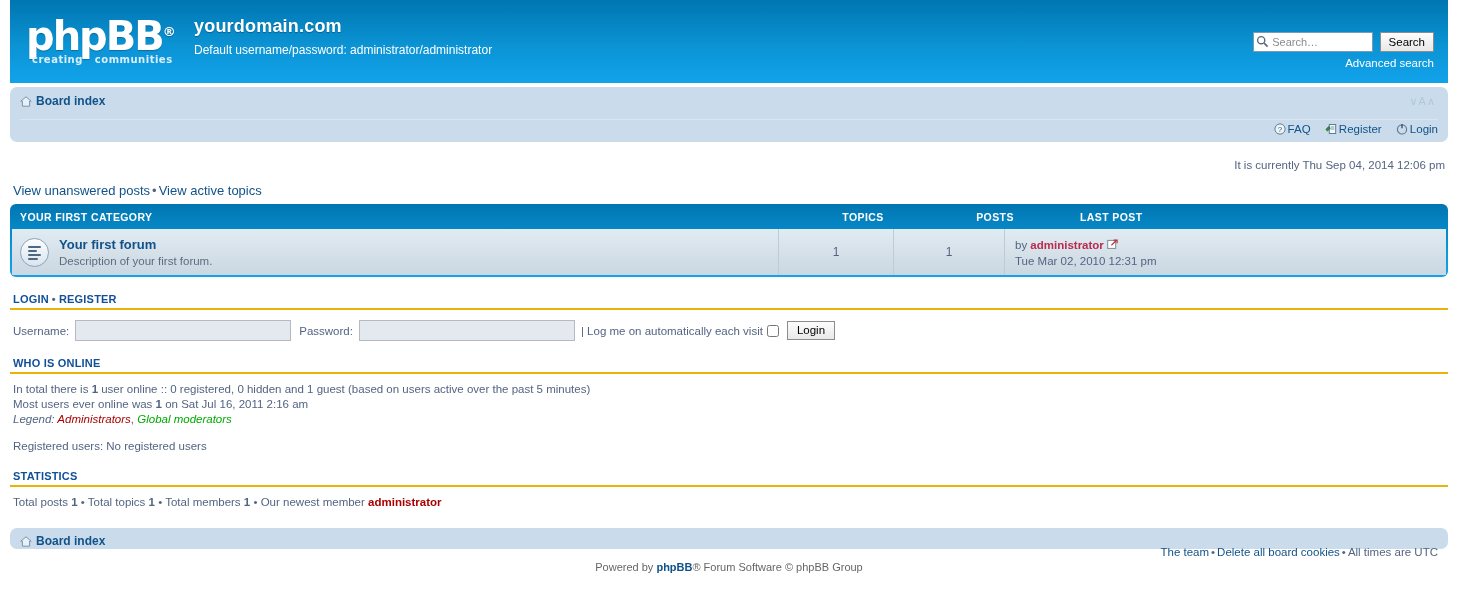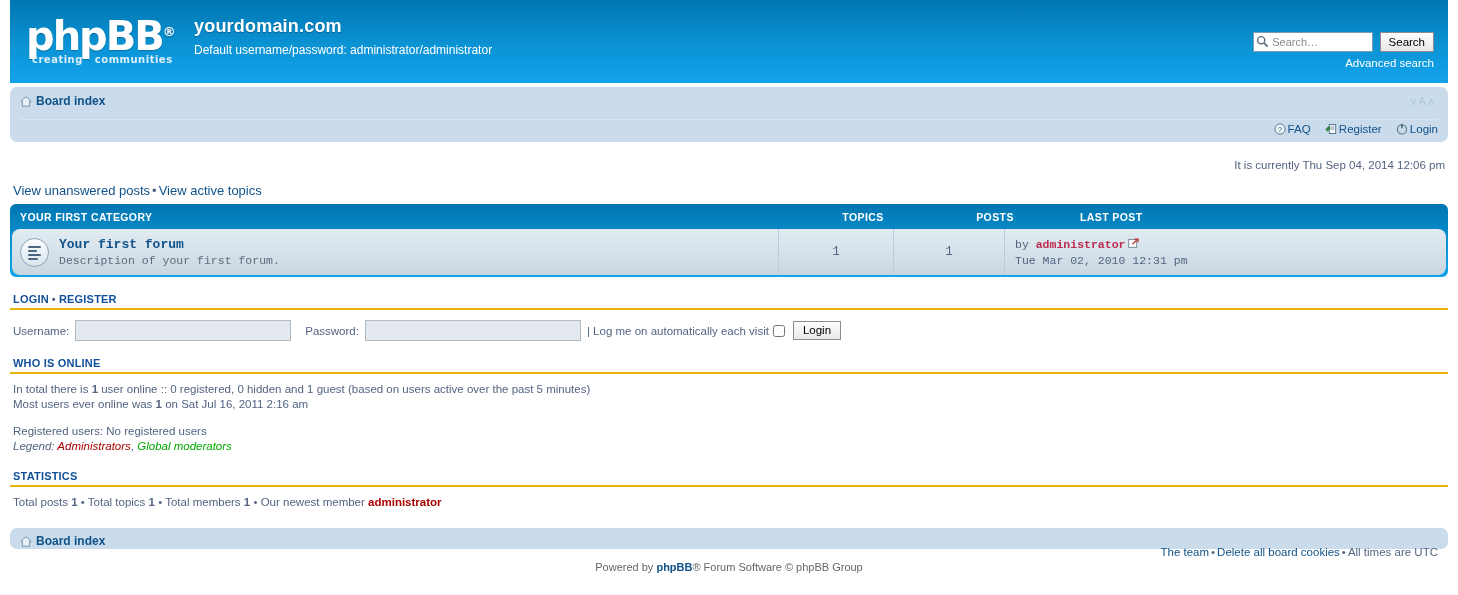--- a/index.html
+++ b/index.html
@@ -251,23 +251,22 @@
   }
   .header-row .col-name { flex: 0 0 766px; }
   .header-row .col-topics { flex: 0 0 114px; text-align: center; }
   .header-row .col-posts { flex: 0 0 110px; text-align: center; }
   .header-row .col-lastpost { flex: 1; padding-left: 10px; }
 
   .forum-row {
     display: flex;
     align-items: stretch;
     background: linear-gradient(to bottom, #e1ebf2 0%, #cad7e1 100%);
-    border-radius: 8px;
+    border-radius: 0;
     min-height: 46px;
-    font-family: Liberation Mono, monospace;
   }
   .forum-cell-name {
     flex: 0 0 766px;
     display: flex;
     align-items: center;
     padding-left: 8px;
     box-sizing: border-box;
   }
   .forum-icon {
     width: 27px;
@@ -547,33 +546,33 @@
         </div>
       </div>
     </div>
 
     <h3 class="section-title">
       <a href="#">Login</a><span class="bullet">•</span><a href="#">Register</a>
     </h3>
     <div class="login-row">
       <label>Username:</label>
       <input type="text" class="inputbox username-box" style="">
-      <label style="margin-left:14px">Password:</label>
+      <label style="margin-left:8px">Password:</label>
       <input type="password" class="inputbox password-box" style="">
       <span class="autologin-text">| Log me on automatically each visit</span>
       <input type="checkbox" class="cb" style="">
       <button class="login-btn">Login</button>
     </div>
 
     <h3 class="section-title">Who is online</h3>
     <div class="block-body">
       <p style="margin:0"><span>In total there is </span><strong>1</strong><span> user online :: 0 registered, 0 hidden and 1 guest (based on users active over the past 5 minutes)</span></p>
       <p style="margin:0"><span>Most users ever online was </span><strong>1</strong><span> on Sat Jul 16, 2011 2:16 am</span></p>
+      <p style="margin:0"><span class="legend-line">Legend: </span><a class="legend-admin" href="#">Administrators</a><span>, </span><a class="legend-mod" href="#">Global moderators</a></p>
       <p style="margin:12px 0 0 0">Registered users: No registered users</p>
-      <p style="margin:0"><span class="legend-line">Legend: </span><a class="legend-admin" href="#">Administrators</a><span>, </span><a class="legend-mod" href="#">Global moderators</a></p>
     </div>
 
     <h3 class="section-title">Statistics</h3>
     <div class="block-body">
       <p style="margin:0"><span>Total posts</span>
         <strong>1</strong>
         <span class="bullet">•</span>
         <span>Total topics</span>
         <strong>1</strong>
         <span class="bullet">•</span>

